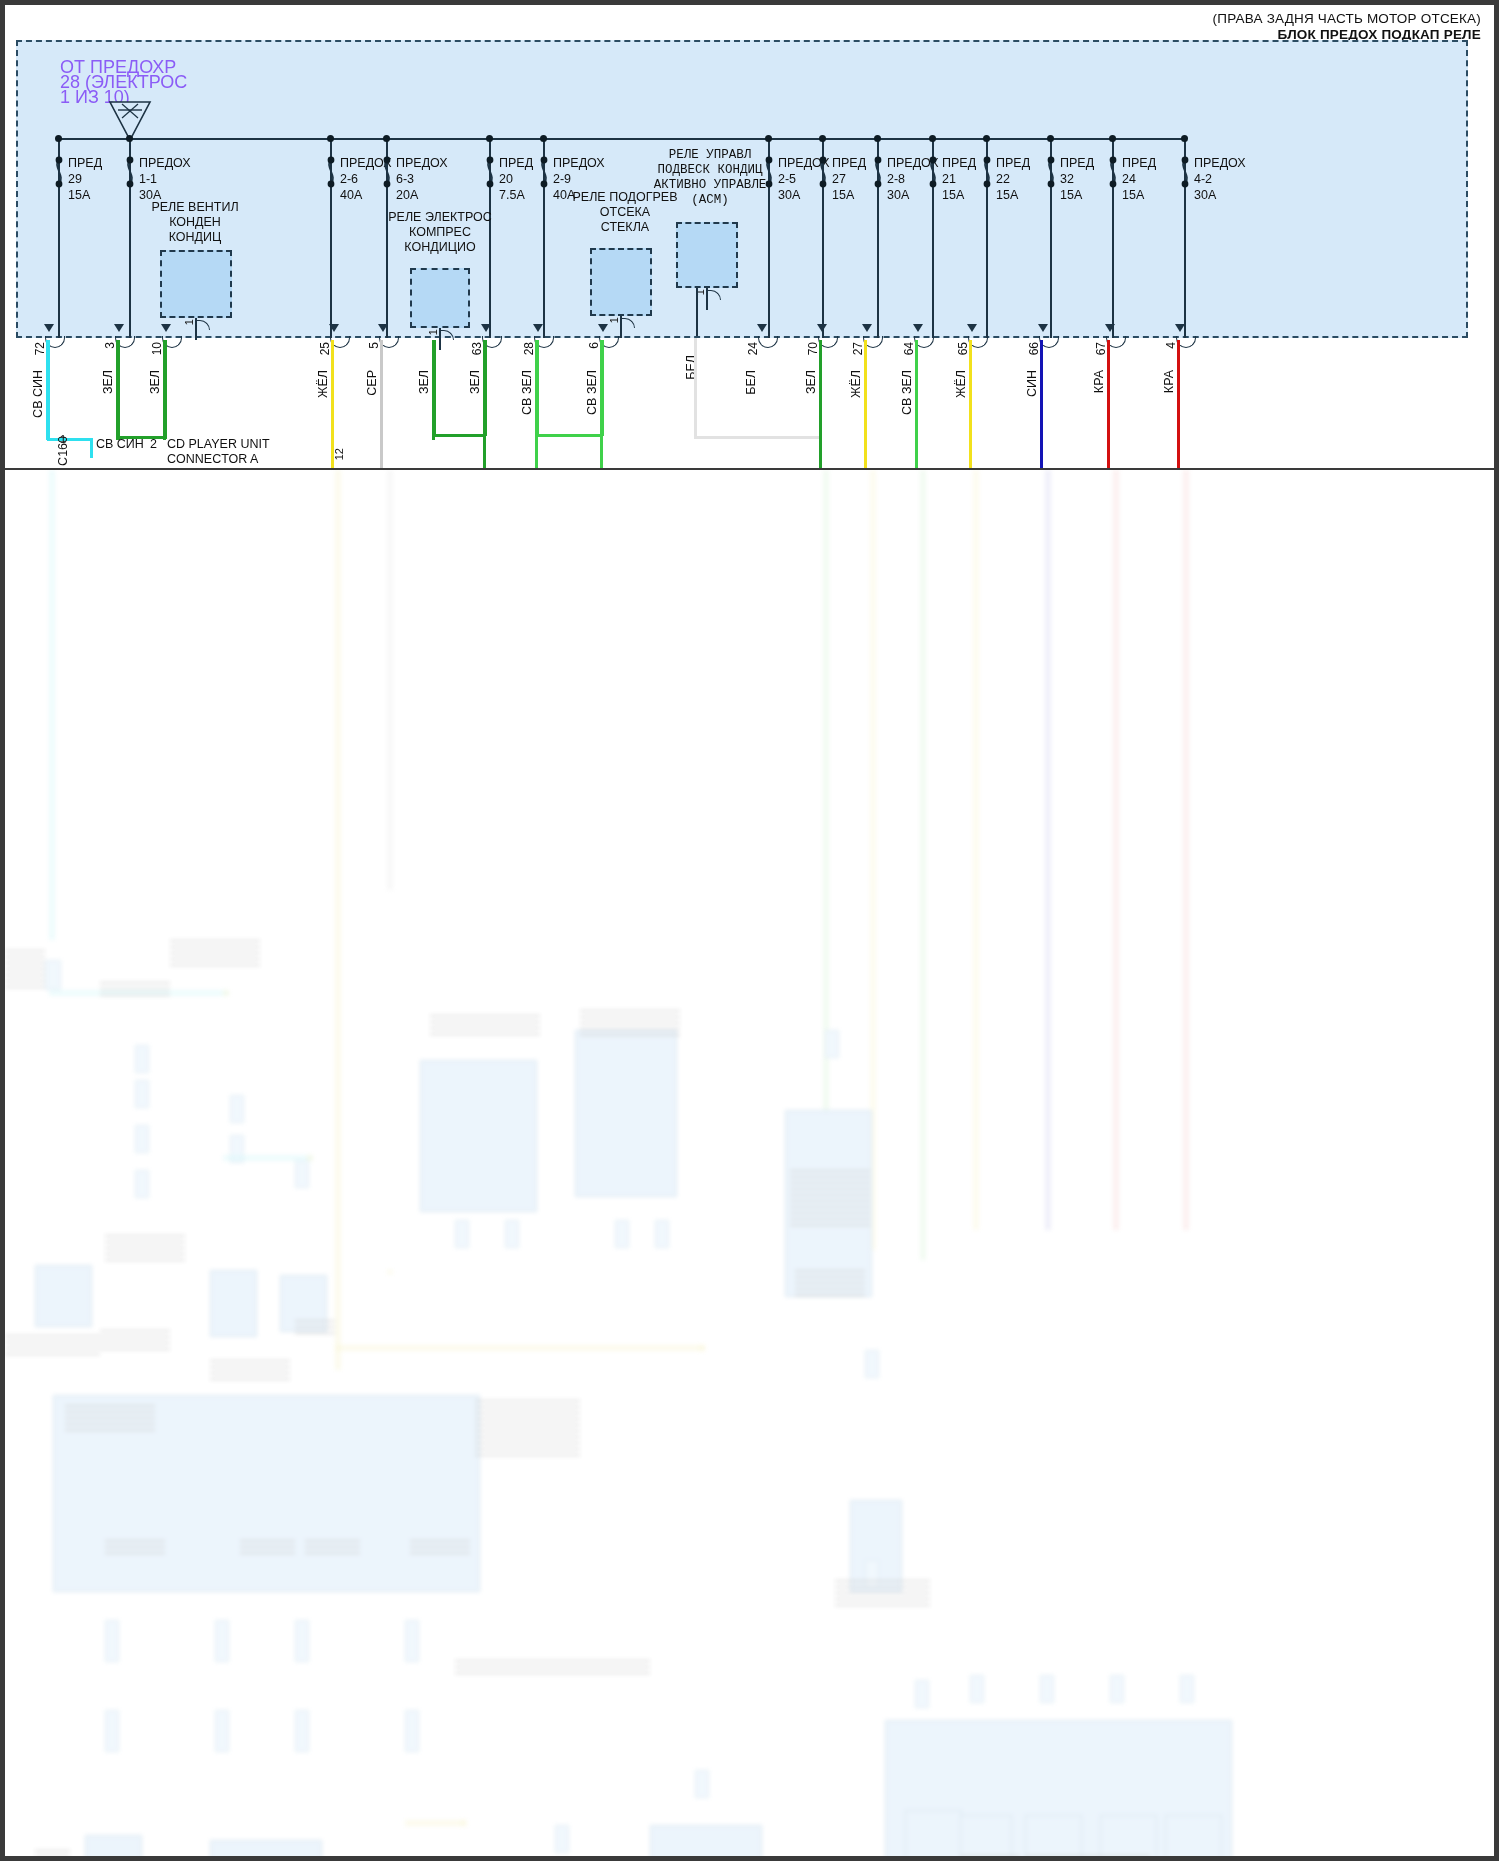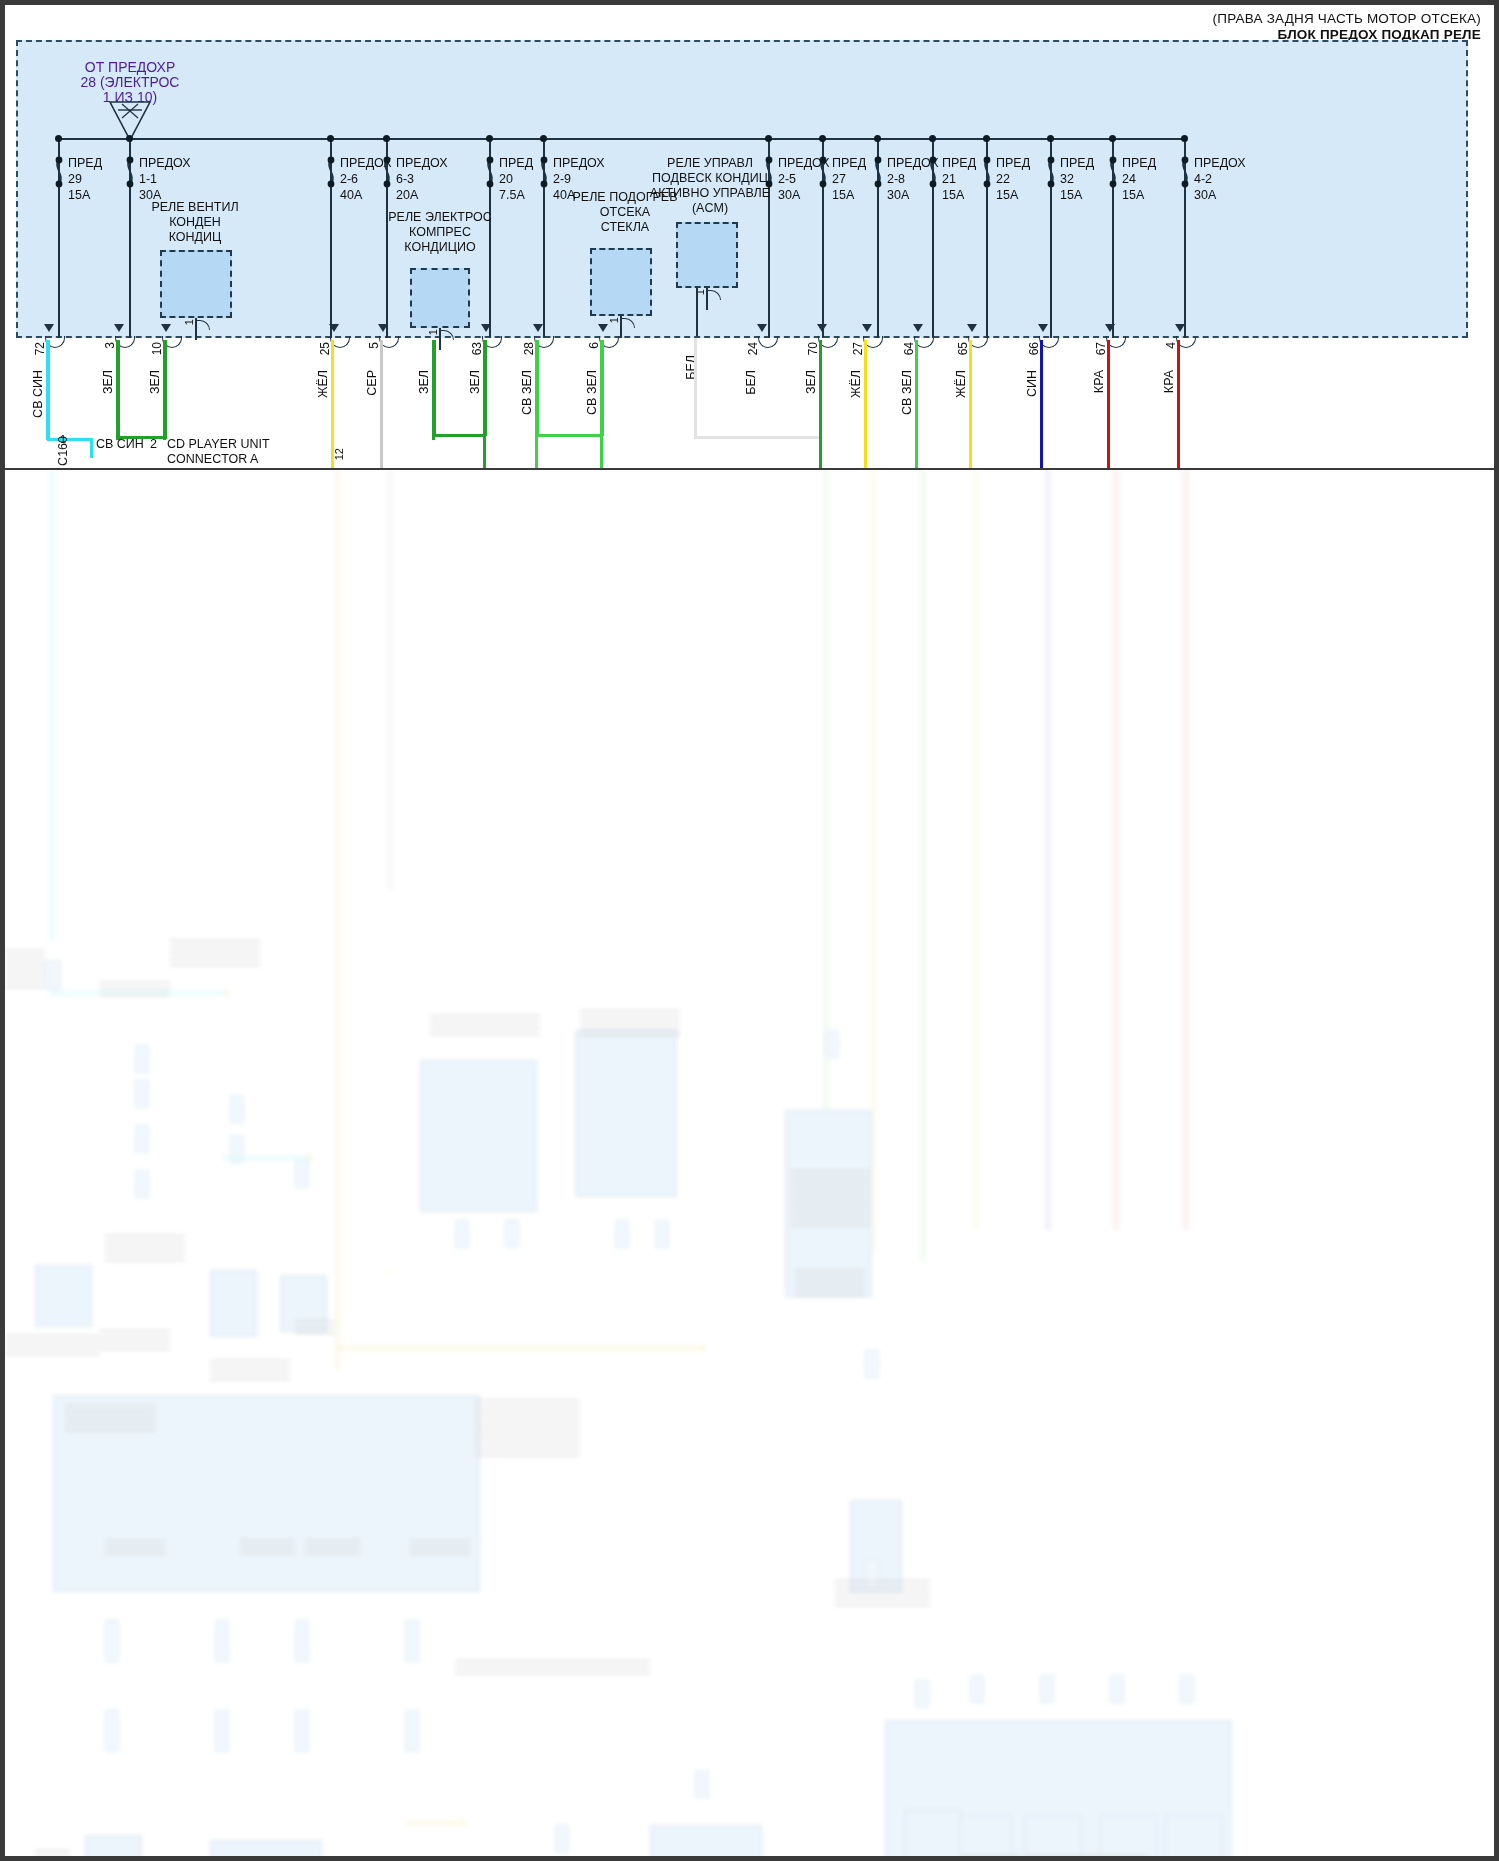--- a/index.html
+++ b/index.html
@@ -15,22 +15,22 @@
        text-align:right;white-space:nowrap;}
 
   
   #fusebox{position:absolute;left:16px;top:40px;width:1452px;height:298px;
            background:#d6e9f9;border:2.5px dashed #2b4c63;box-sizing:border-box;}
 
   
   #bus{position:absolute;left:56px;top:138px;width:1130px;height:2px;background:#1d3344;}
 
   
-  #feed-label{position:absolute;left:60px;top:60px;width:140px;text-align:center;
-              font-size:14px;line-height:15px;color:#4c1d95;}
+  #feed-label{position:absolute;left:60px;top:60px;width:140px;
+              font-size:18px;line-height:15px;color:#8b5cf6;}
 
   
   .fcol{position:absolute;top:138px;}
   .fline{position:absolute;left:0;top:0;width:1.6px;background:#1d3344;}
   .ftext{position:absolute;left:10px;top:17px;font-size:12.5px;line-height:16px;
          color:#111;white-space:nowrap;}
   .fdot{position:absolute;width:7px;height:7px;border-radius:50%;background:#0d1b24;}
 
   
   .relay{position:absolute;background:#b5d9f5;border:2px dashed #20394c;box-sizing:border-box;}
@@ -413,21 +413,21 @@
       <div class="relay" style="left: 590px; top: 248px; width: 62px; height: 68px;"></div>
       <div class="relay-cap" style="left: 540px; top: 190px; width: 170px;">
         <div>РЕЛЕ ПОДОГРЕВ</div>
         <div>ОТСЕКА</div>
         <div>СТЕКЛА</div>
       </div>
       <div style="position: absolute; left: 620px; top: 316px; width: 1.6px; height: 22px; background: rgb(29, 51, 68);"></div>
       <div class="relay-pin" style="left: 608px; top: 317px;">1</div>
       <div style="position: absolute; left: 620px; top: 318px; width: 14px; height: 9px; border-top: 1.5px solid rgb(29, 51, 68); border-right: 1.5px solid rgb(29, 51, 68); border-image: initial; border-left: none; border-bottom: none; border-radius: 0px 10px 0px 0px;"></div>
       <div class="relay" style="left: 676px; top: 222px; width: 62px; height: 66px;"></div>
-      <div class="relay-cap" style="left: 600px; top: 156px; width: 220px;">
+      <div class="relay-cap" style="left: 600px; top: 148px; width: 220px; font-family: Liberation Mono, monospace;">
         <div>РЕЛЕ УПРАВЛ</div>
         <div>ПОДВЕСК КОНДИЦ</div>
         <div>АКТИВНО УПРАВЛЕ</div>
         <div>(ACM)</div>
       </div>
       <div style="position: absolute; left: 706px; top: 288px; width: 1.6px; height: 22px; background: rgb(29, 51, 68);"></div>
       <div class="relay-pin" style="left: 694px; top: 289px;">1</div>
       <div style="position: absolute; left: 706px; top: 290px; width: 14px; height: 9px; border-top: 1.5px solid rgb(29, 51, 68); border-right: 1.5px solid rgb(29, 51, 68); border-image: initial; border-left: none; border-bottom: none; border-radius: 0px 10px 0px 0px;"></div>
     </div>
 

